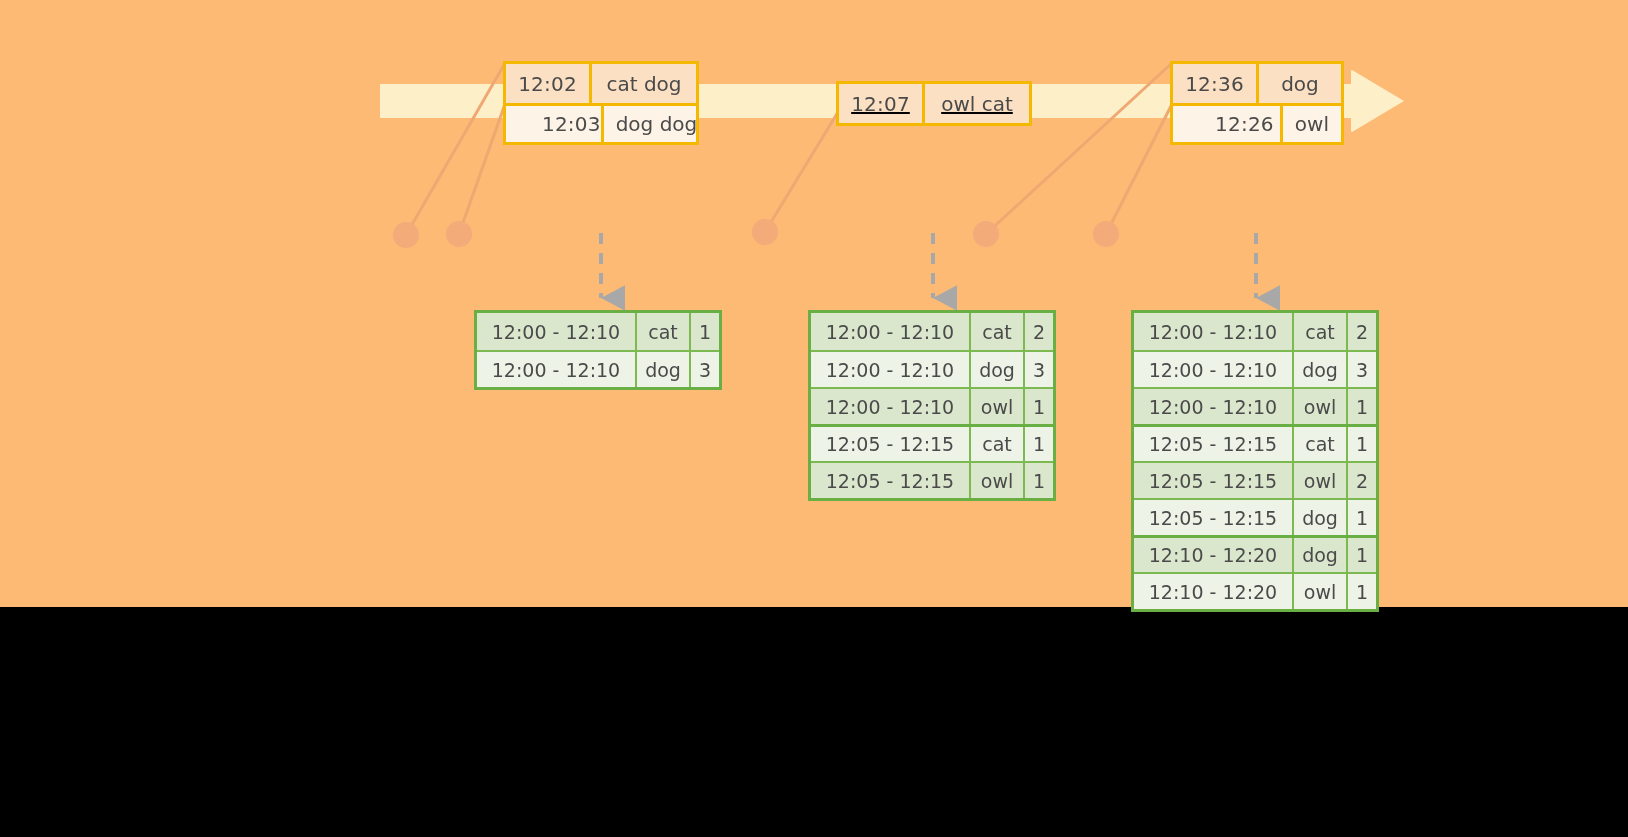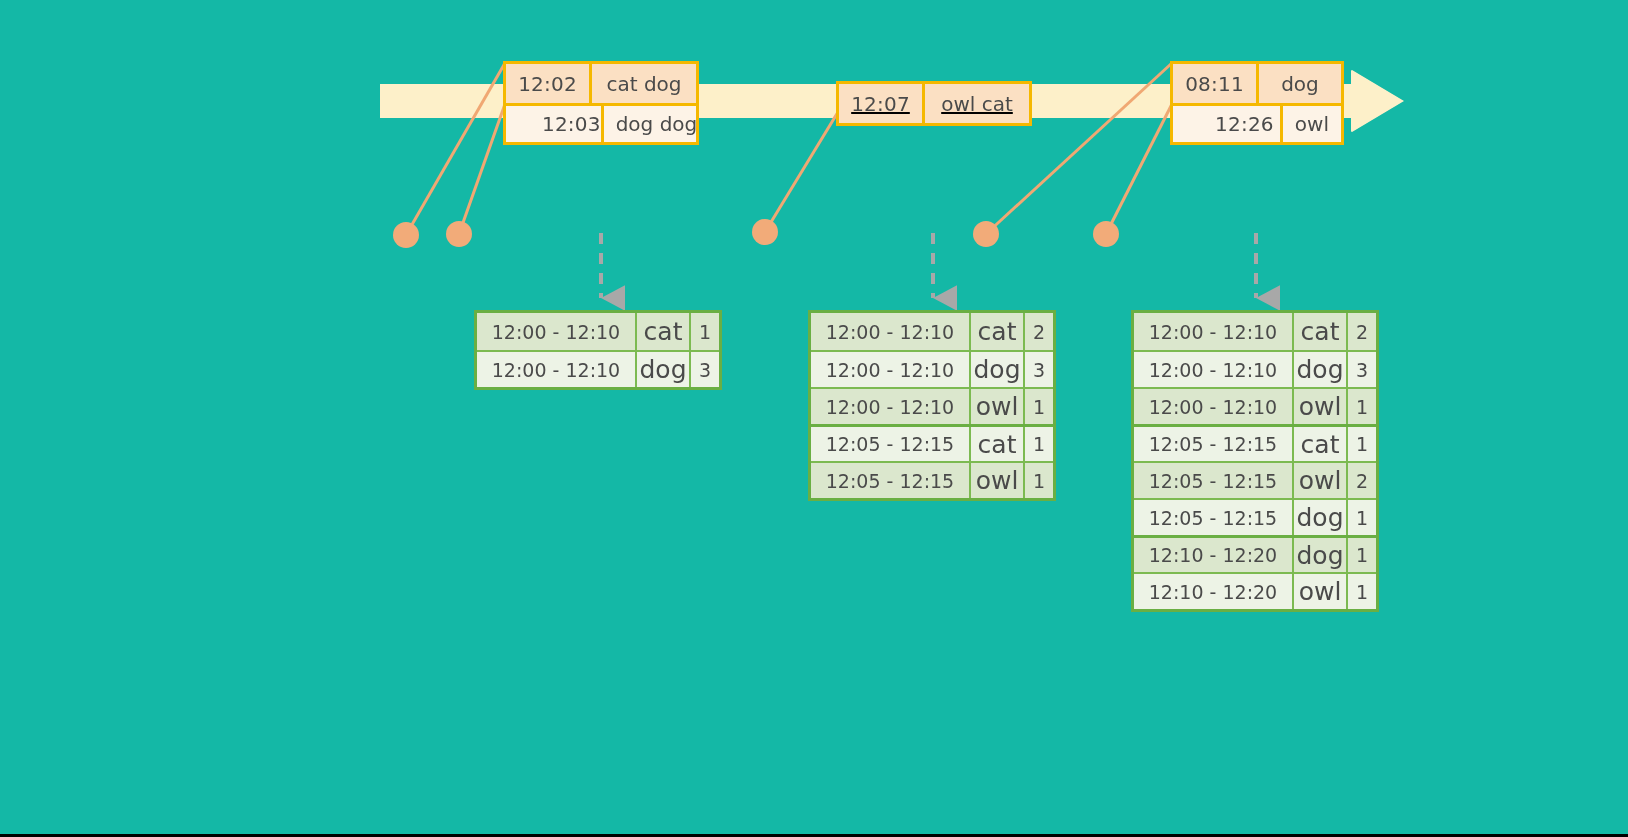--- a/index.html
+++ b/index.html
@@ -11,22 +11,22 @@
     width: 1628px;
     height: 837px;
     position: relative;
     overflow: hidden;
     font-family: "DejaVu Sans", sans-serif;
   }
   #stage {
     position: absolute;
     left: 0; top: 0;
     width: 1628px;
-    height: 834px;
-    background: #14b8a6;
+    height: 607px;
+    background: #fdba74;
   }
   svg.layer {
     position: absolute;
     left: 0; top: 0;
     width: 1628px;
     height: 837px;
     pointer-events: none;
   }
   
   .event-box {
@@ -98,21 +98,21 @@
     font-size: 19px;
     color: #4a4a4a;
     white-space: nowrap;
   }
   .res-key {
     box-sizing: border-box;
     border-right: 2px solid #7cba51;
     display: flex;
     align-items: center;
     justify-content: center;
-    font-size: 25px;
+    font-size: 19px;
     color: #4a4a4a;
   }
   .res-count {
     box-sizing: border-box;
     display: flex;
     align-items: center;
     justify-content: center;
     font-size: 19px;
     color: #4a4a4a;
   }
@@ -167,21 +167,21 @@
 
   <div class="event-box" style="left:836px; top:81px; width:196px;text-decoration:underline;">
     <div class="event-row shade-a">
       <div class="event-time">12:07</div>
       <div class="event-words">owl cat</div>
     </div>
   </div>
 
   <div class="event-box" style="left:1170px; top:61px; width:174px;">
     <div class="event-row shade-a">
-      <div class="event-time">08:11</div>
+      <div class="event-time">12:36</div>
       <div class="event-words">dog</div>
     </div>
     <div class="event-row shade-b">
       <div class="event-time">12:26</div>
       <div class="event-words">owl</div>
     </div>
   </div>
 
   <div class="result-table" style="left:474px; top:310px; width:248px;">
       <div class="res-row band-dark">

